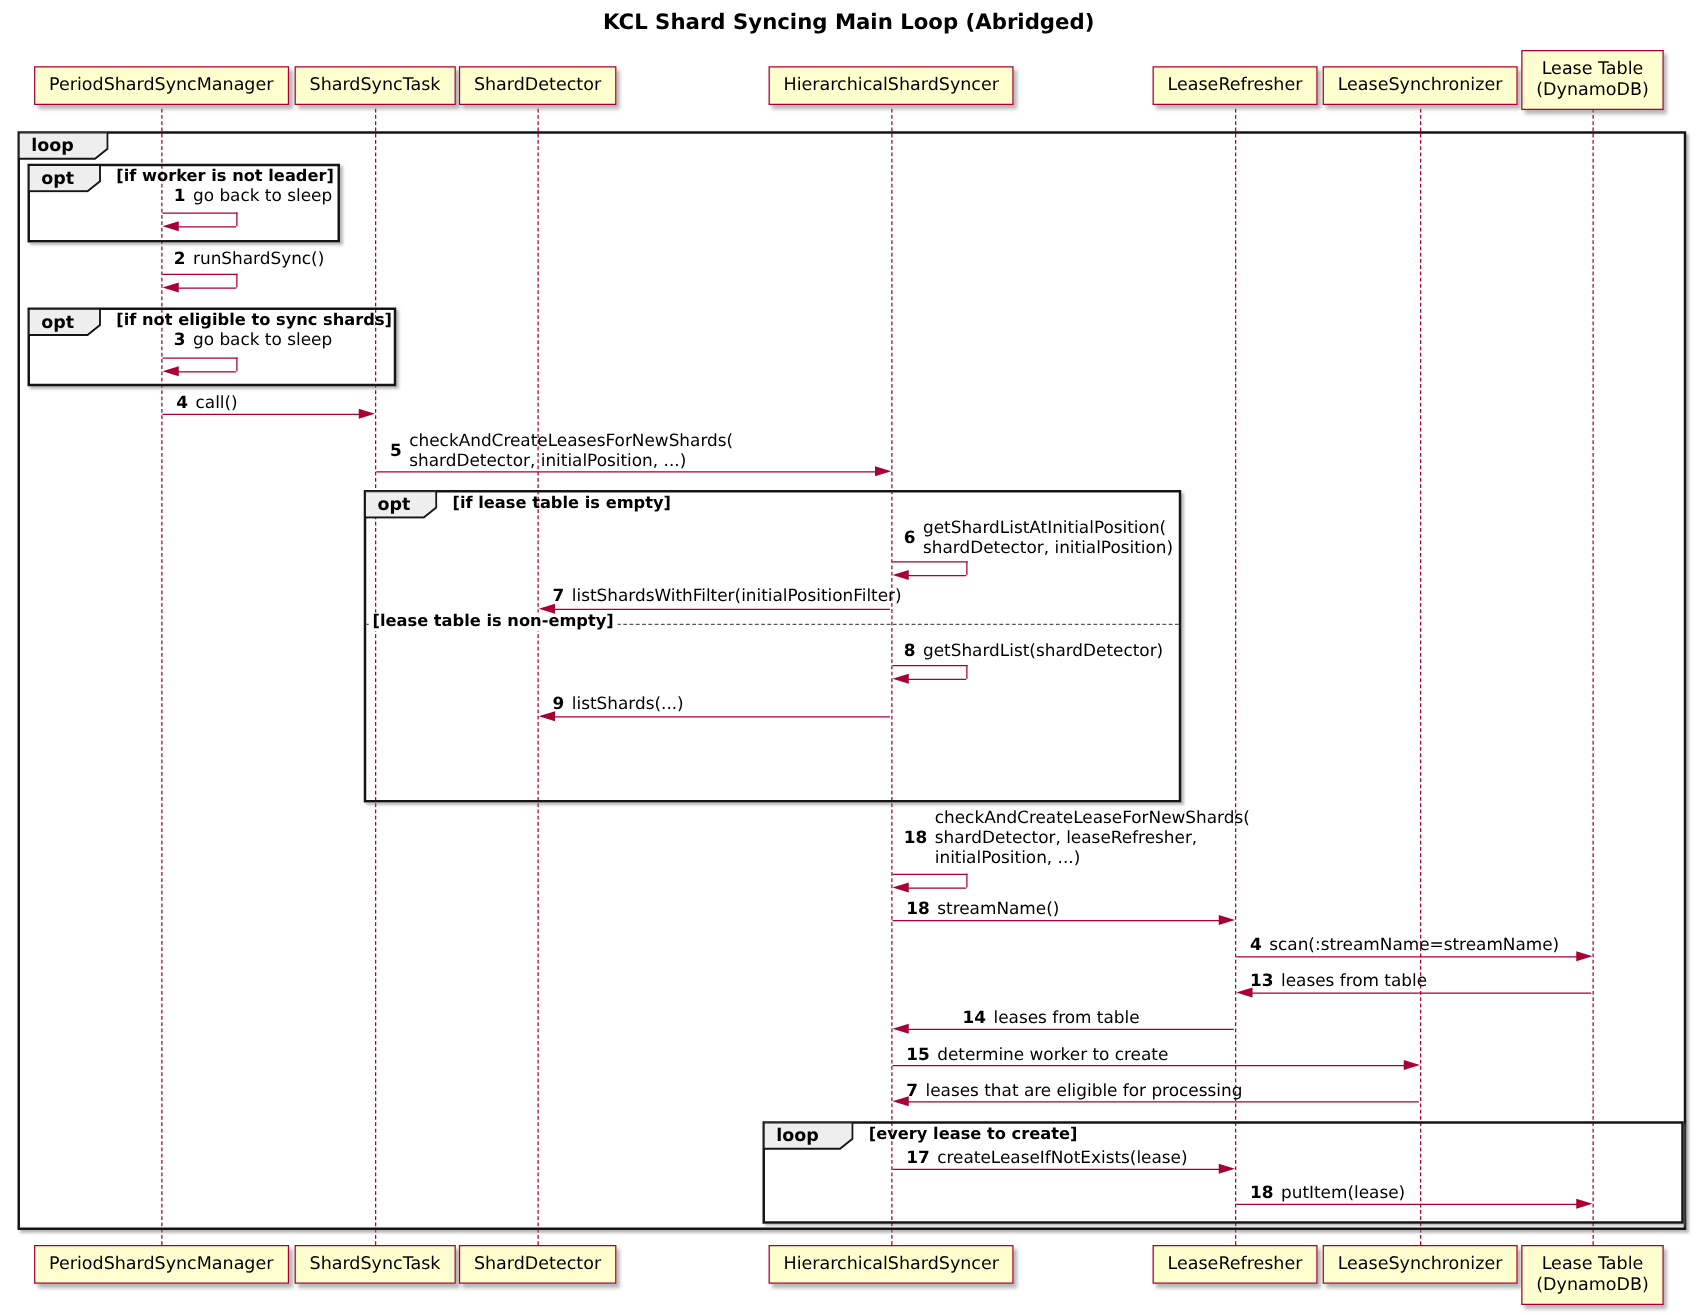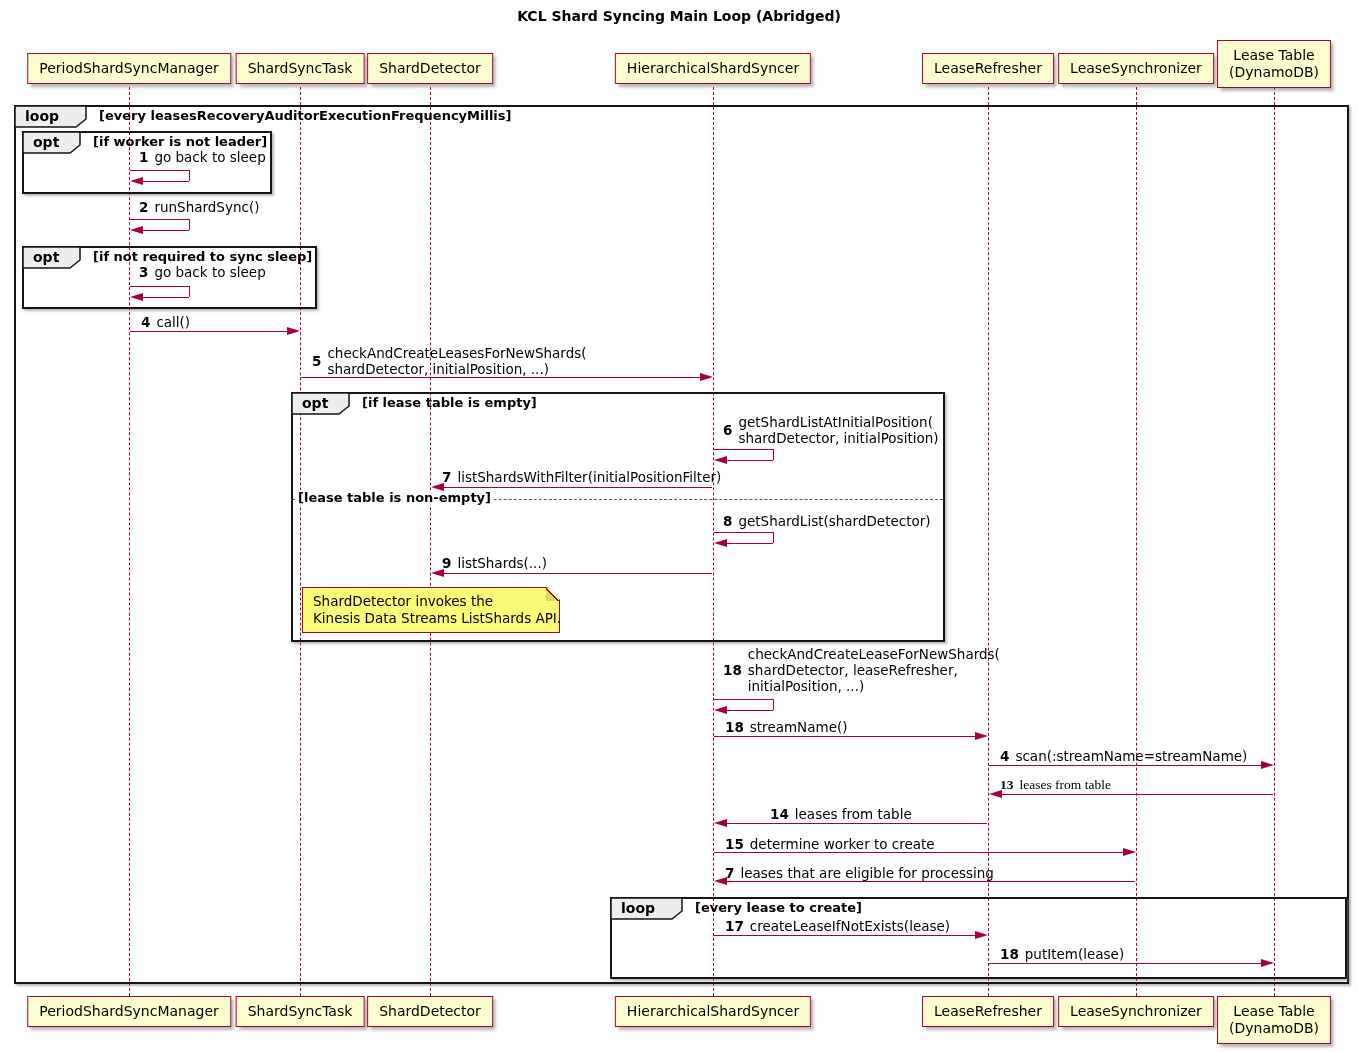--- a/index.html
+++ b/index.html
@@ -5,21 +5,21 @@
   html,body{margin:0;padding:0;background:#ffffff;}
   #stage{
     position:relative;
     width:1358px;height:1052px;
     background:#ffffff;
     font-family:"DejaVu Sans", sans-serif;
     overflow:hidden;
   }
   .title{
     position:absolute;top:8px;left:0;width:100%;
-    text-align:center;font-size:14px;font-weight:bold;color:#000;
+    text-align:center;font-size:17px;font-weight:bold;color:#000;
   }
   .participant{
     position:absolute;
     background:#FEFECE;
     border:1.5px solid #A80036;
     box-shadow:3px 3px 3px rgba(120,120,120,.55);
     padding:6px 11px;
     font-size:14px;color:#000;
     text-align:center;line-height:17px;
     transform:translateX(-50%);
@@ -151,39 +151,38 @@
     <div class="participant" style="left: 1274px; top: 996px;">
       <div class="">Lease Table</div>
       <div class="">(DynamoDB)</div>
     </div>
     <div class="frame" style="left: 14px; top: 105px; width: 1331px; height: 875px;">
       <div class="frame-header">
         <svg width="72" height="22">
           <path d="M0 0 H71 V13 L61 21 H0 Z" fill="#EEEEEE" stroke="#151515" stroke-width="1.5"></path>
           <text x="10" y="15" font-size="14" font-weight="bold" font-family="DejaVu Sans, sans-serif">loop</text>
         </svg>
-        <div class="frame-cond">[every leasesRecoveryAuditorExecutionFrequencyMillis]</div>
       </div>
     </div>
     <div class="frame" style="left: 22px; top: 131px; width: 246px; height: 59px;">
       <div class="frame-header">
         <svg width="58" height="22">
           <path d="M0 0 H57 V13 L47 21 H0 Z" fill="#EEEEEE" stroke="#151515" stroke-width="1.5"></path>
           <text x="10" y="15" font-size="14" font-weight="bold" font-family="DejaVu Sans, sans-serif">opt</text>
         </svg>
         <div class="frame-cond">[if worker is not leader]</div>
       </div>
     </div>
     <div class="frame" style="left: 22px; top: 246px; width: 291px; height: 59px;">
       <div class="frame-header">
         <svg width="58" height="22">
           <path d="M0 0 H57 V13 L47 21 H0 Z" fill="#EEEEEE" stroke="#151515" stroke-width="1.5"></path>
           <text x="10" y="15" font-size="14" font-weight="bold" font-family="DejaVu Sans, sans-serif">opt</text>
         </svg>
-        <div class="frame-cond">[if not required to sync sleep]</div>
+        <div class="frame-cond">[if not eligible to sync shards]</div>
       </div>
     </div>
     <div class="frame" style="left: 291px; top: 392px; width: 650px; height: 246px;">
       <div class="frame-header">
         <svg width="58" height="22">
           <path d="M0 0 H57 V13 L47 21 H0 Z" fill="#EEEEEE" stroke="#151515" stroke-width="1.5"></path>
           <text x="10" y="15" font-size="14" font-weight="bold" font-family="DejaVu Sans, sans-serif">opt</text>
         </svg>
         <div class="frame-cond">[if lease table is empty]</div>
       </div>
@@ -305,21 +304,21 @@
     <div class="mline" style="top: 736px; left: 714px; width: 263px;"></div>
     <div class="head head-right" style="left: 975px; top: 732px;"></div>
     <div class="msg-label" style="top: 748px; left: 1000px;">
       <div class="msg-num">4</div>
       <div class="msg-lines">
         <div class="">scan(:streamName=streamName)</div>
       </div>
     </div>
     <div class="mline" style="top: 765px; left: 989px; width: 274px;"></div>
     <div class="head head-right" style="left: 1261px; top: 761px;"></div>
-    <div class="msg-label" style="top: 777px; left: 1000px; font-family: Liberation Serif, serif;">
+    <div class="msg-label" style="top: 777px; left: 1000px;">
       <div class="msg-num">13</div>
       <div class="msg-lines">
         <div class="">leases from table</div>
       </div>
     </div>
     <div class="mline" style="top: 794px; left: 999px; width: 274px;"></div>
     <div class="head head-left" style="left: 989px; top: 790px;"></div>
     <div class="msg-label" style="top: 806px; left: 725px; margin-left: 45px;">
       <div class="msg-num">14</div>
       <div class="msg-lines">
@@ -353,18 +352,13 @@
     <div class="mline" style="top: 935px; left: 714px; width: 263px;"></div>
     <div class="head head-right" style="left: 975px; top: 931px;"></div>
     <div class="msg-label" style="top: 946px; left: 1000px;">
       <div class="msg-num">18</div>
       <div class="msg-lines">
         <div class="">putItem(lease)</div>
       </div>
     </div>
     <div class="mline" style="top: 963px; left: 989px; width: 274px;"></div>
     <div class="head head-right" style="left: 1261px; top: 959px;"></div>
-    <div class="note" style="left: 302px; top: 587px; width: 236px; height: 34px;">
-      <div class="">ShardDetector invokes the</div>
-      <div class="">Kinesis Data Streams ListShards API.</div>
-      <div class="note-fold"></div>
-    </div>
   </div>
 
 </body></html>

